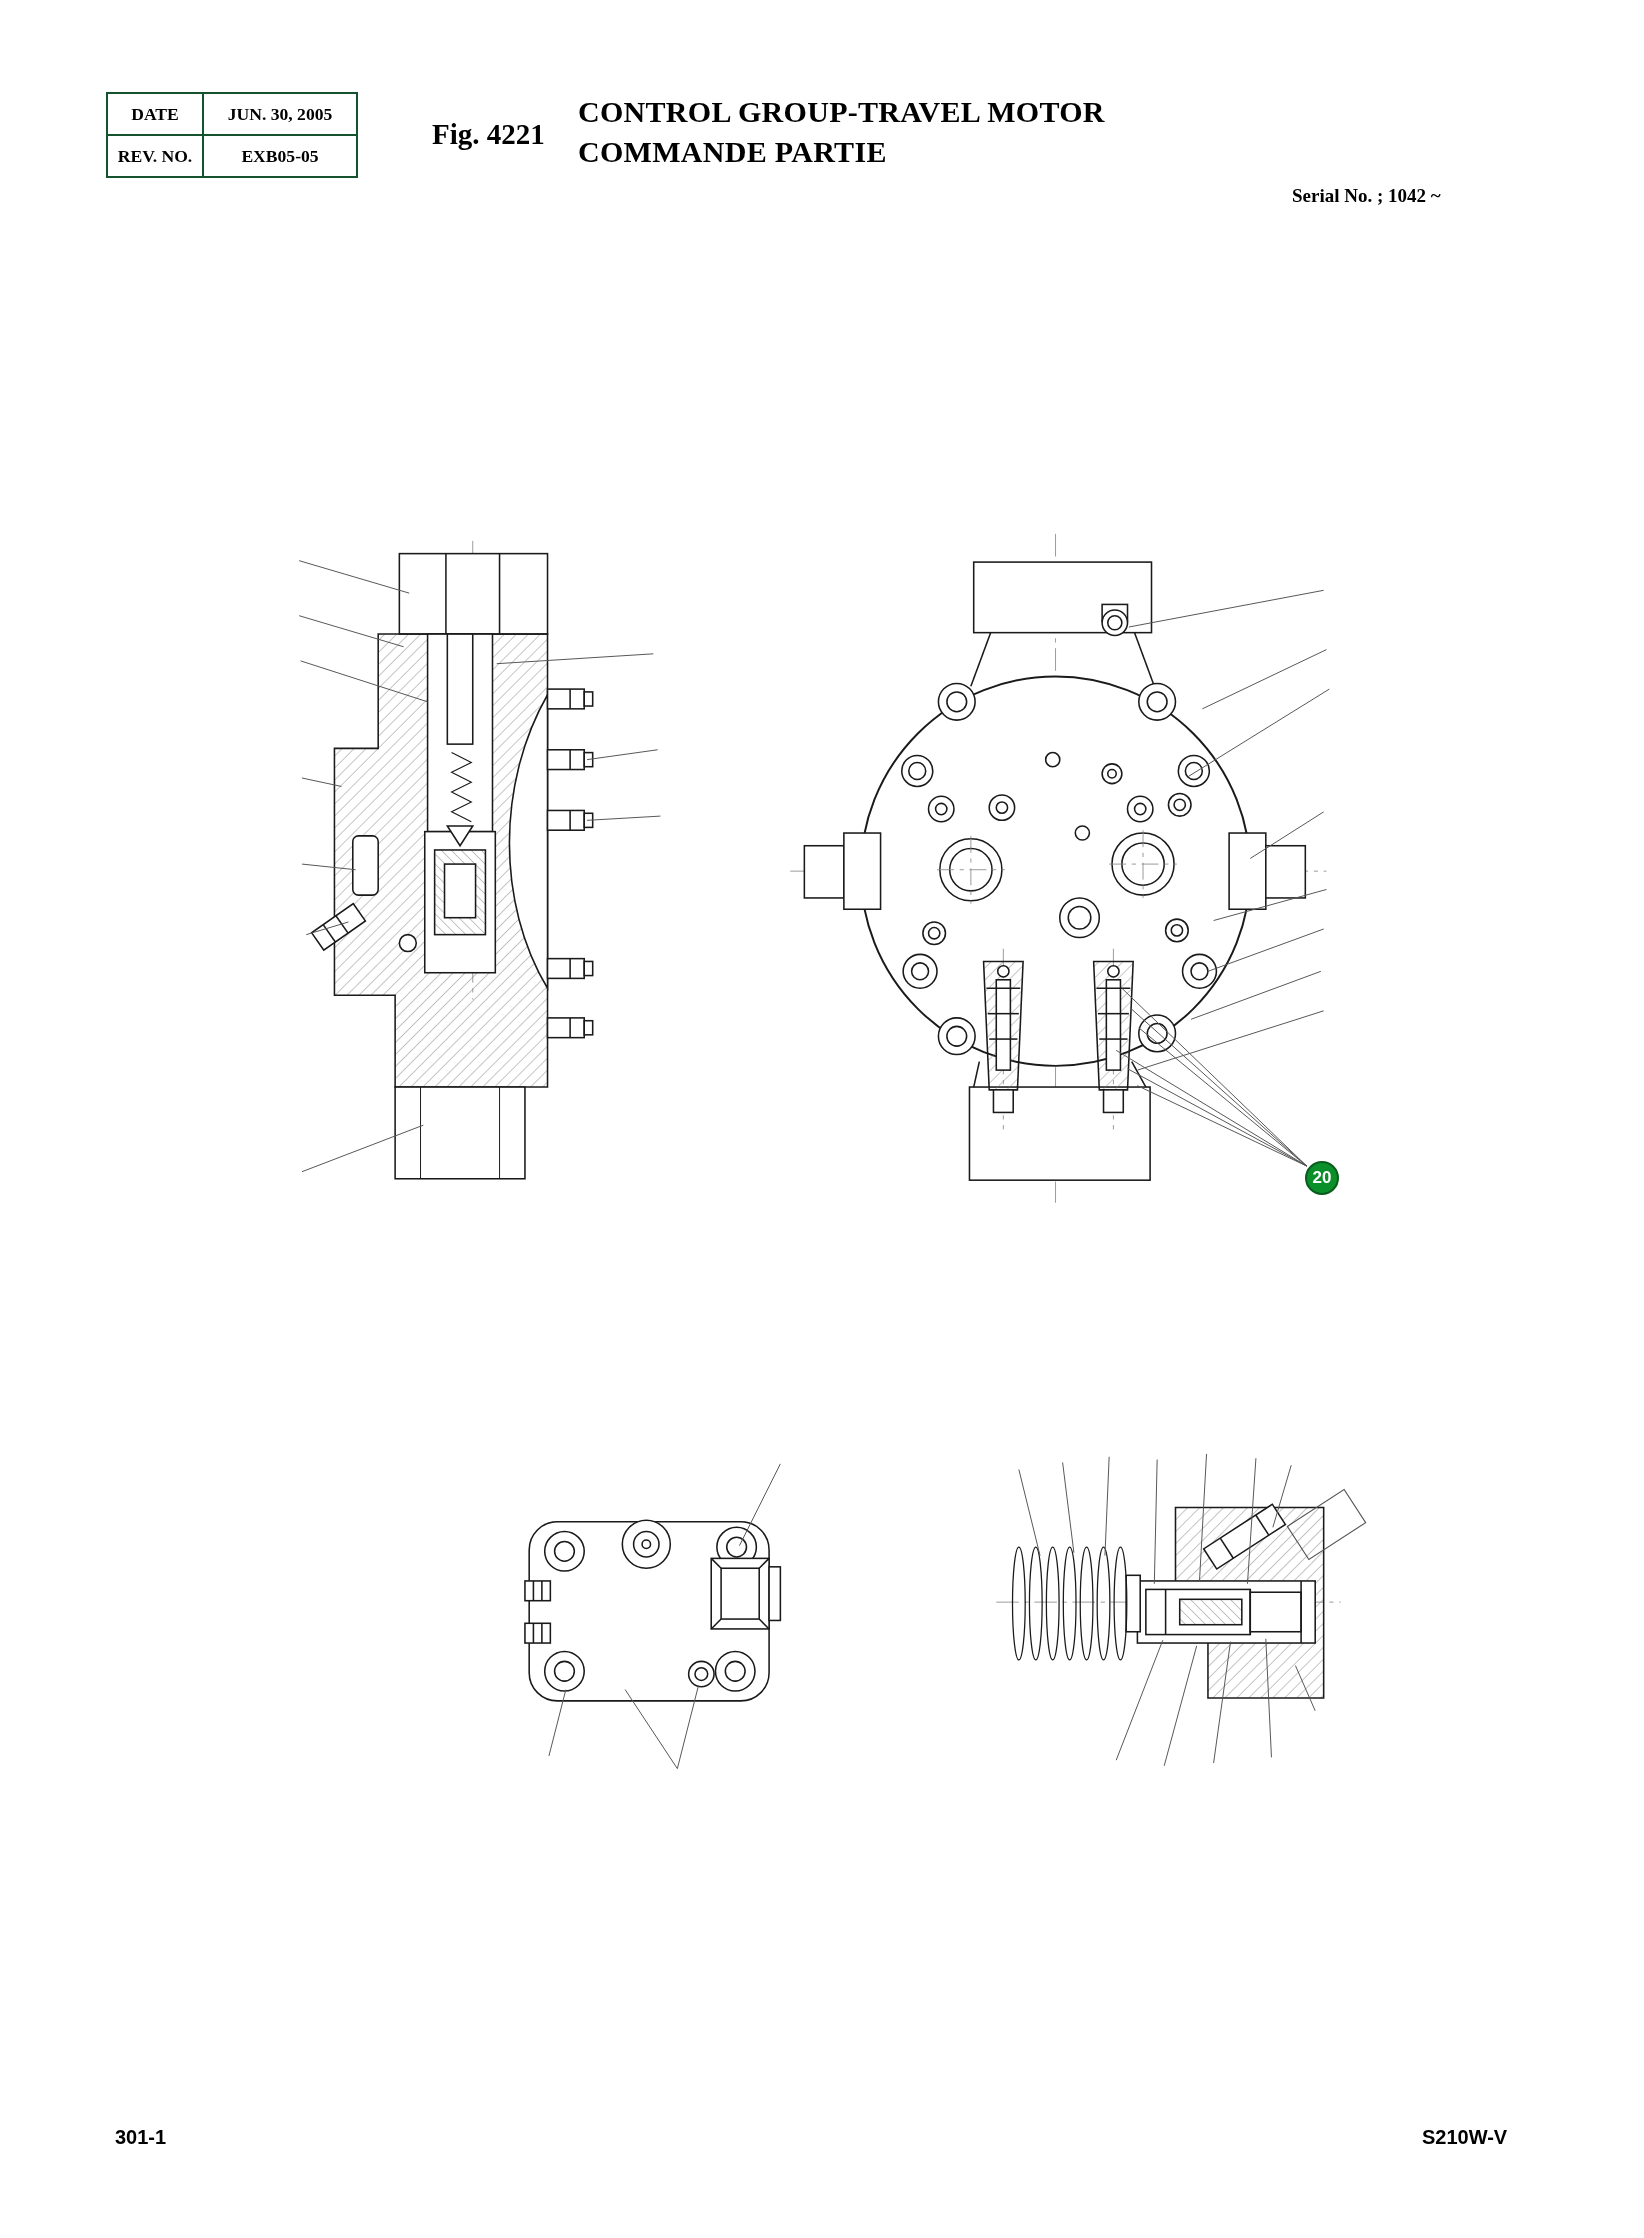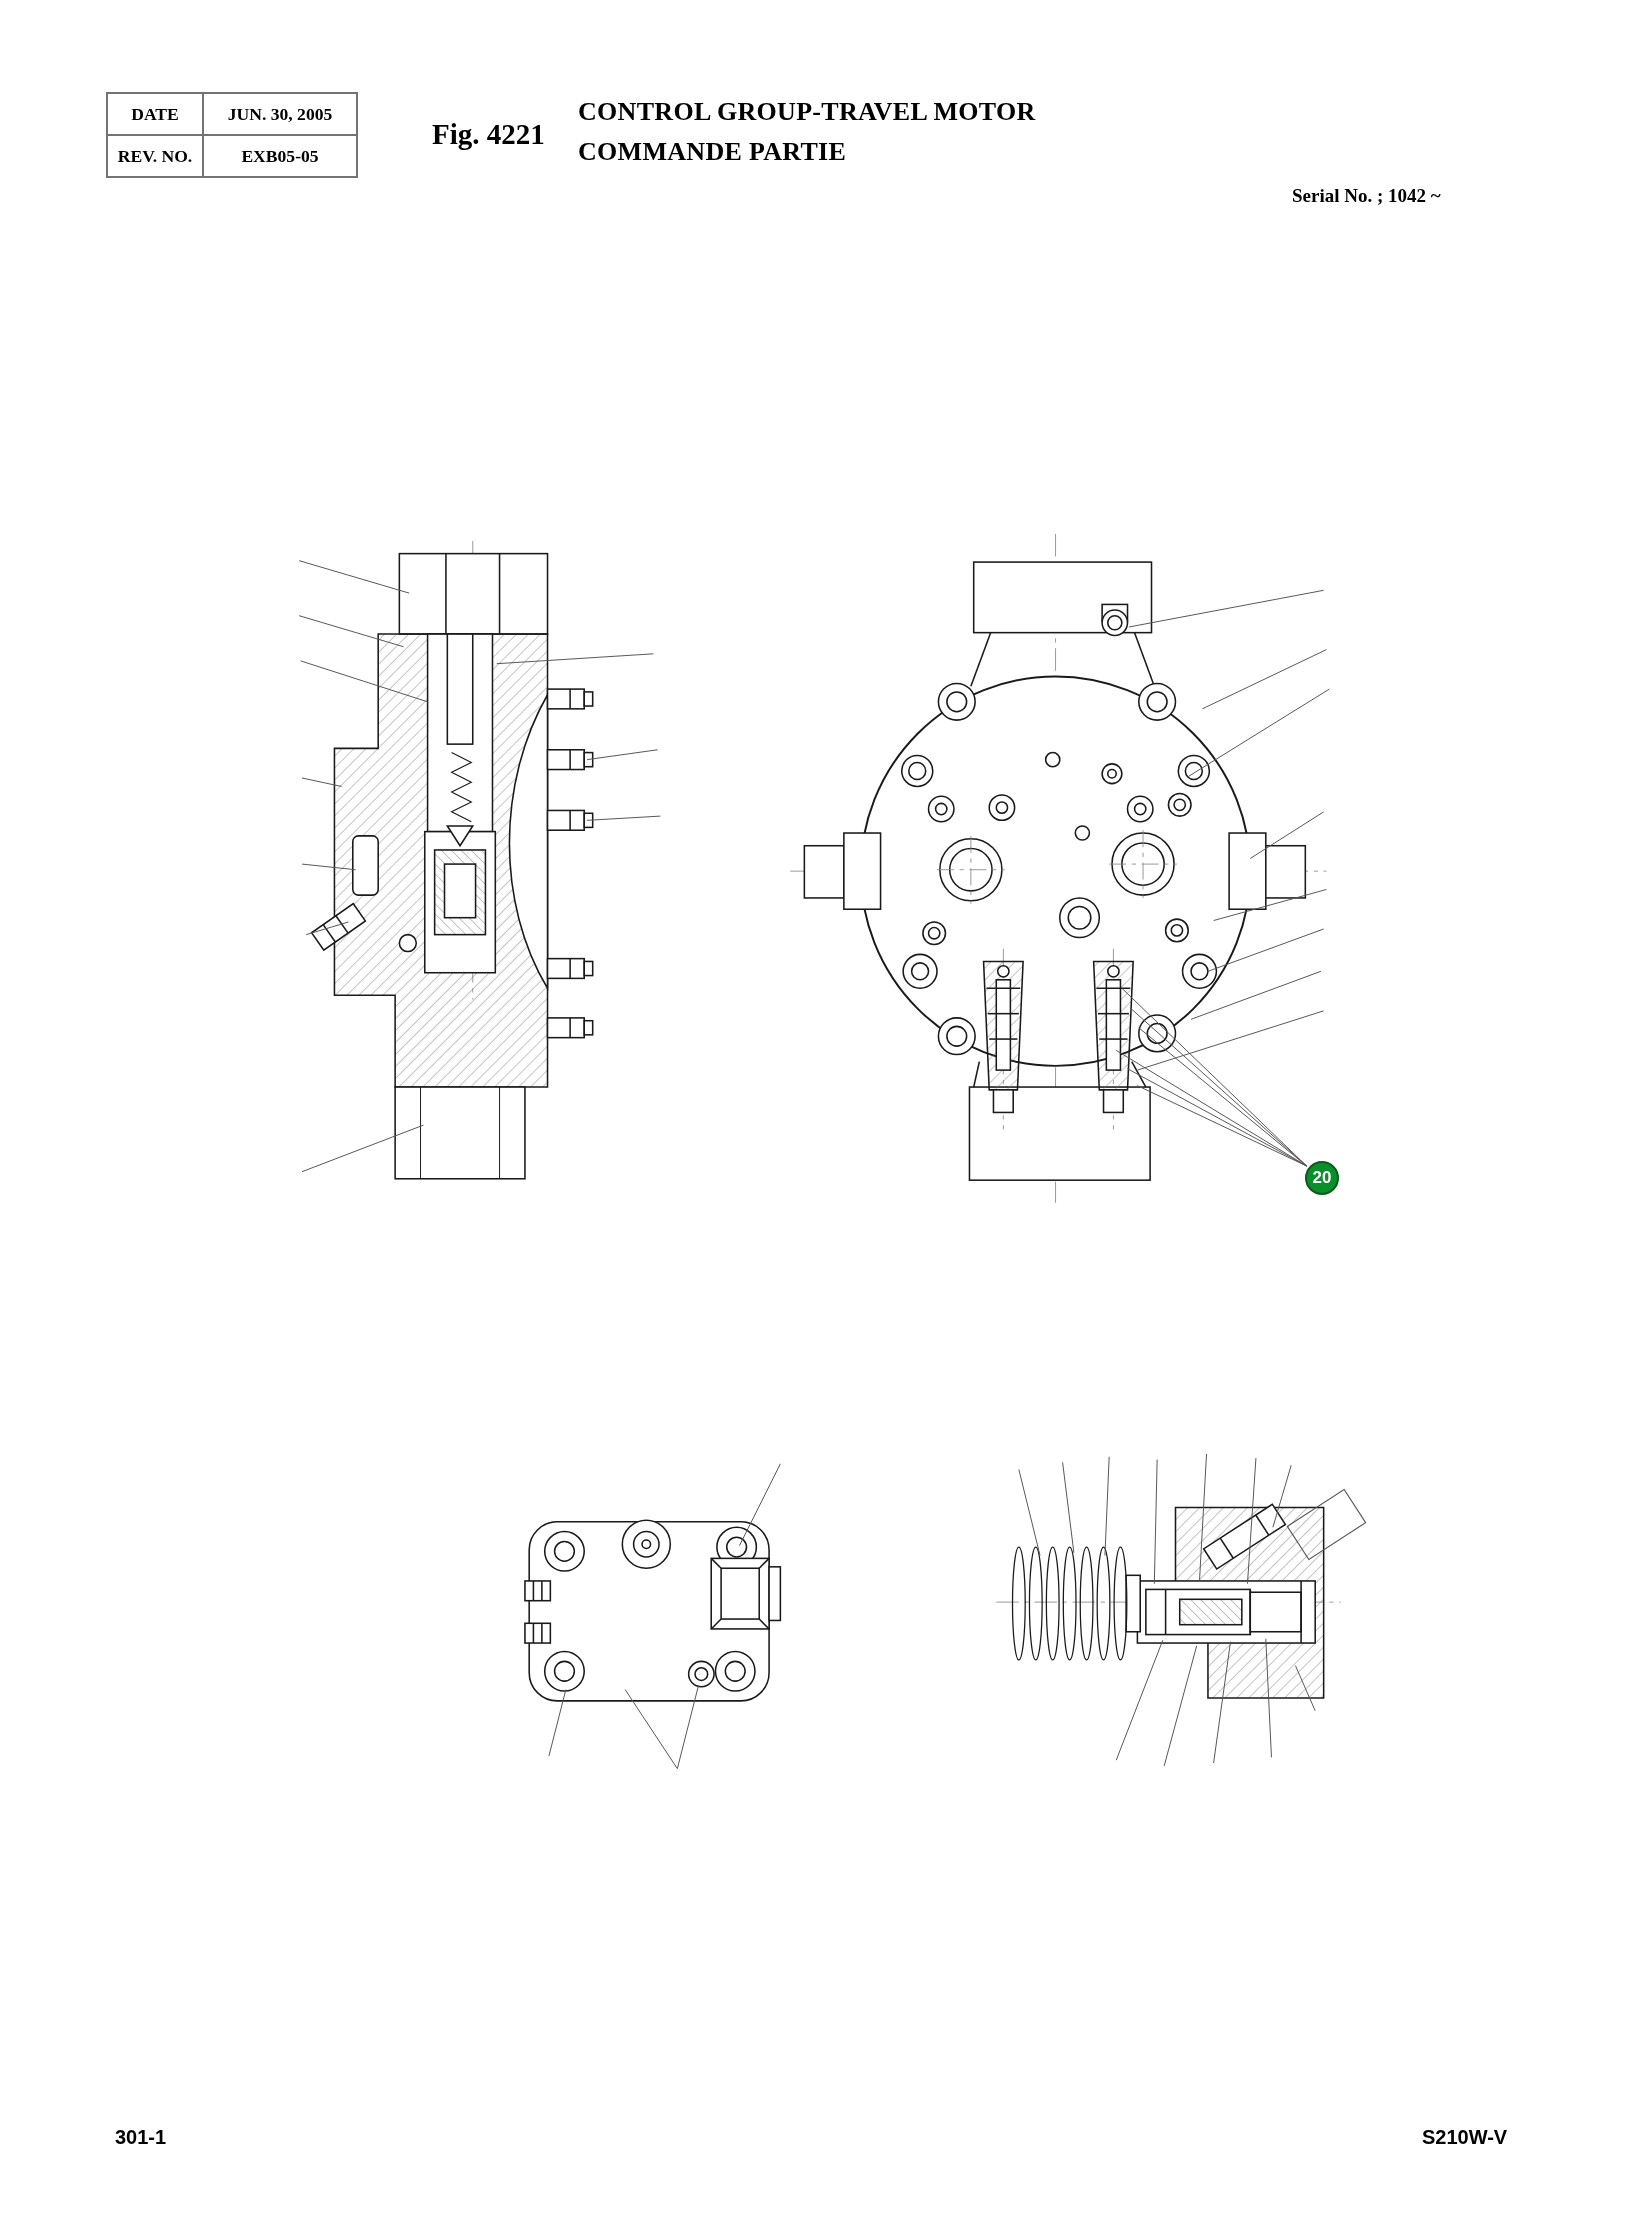--- a/index.html
+++ b/index.html
@@ -2,26 +2,26 @@
 <html style="font-size:10.4px"><head>
 <meta charset="utf-8">
 <style>
   * { margin:0; padding:0; box-sizing:border-box; }
   html,body { background:#ffffff; }
   body { font-family:"Liberation Serif", serif; color:#000; }
   .page { position:relative; width:1644px; height:2239px; background:#ffffff; overflow:hidden; }
   .drawing { position:absolute; left:0; top:0; }
 
   .rev-table { position:absolute; left:106px; top:92px; border-collapse:collapse; }
-  .rev-table td { border:2px solid #737373; font-weight:bold; font-size:17.6px; text-align:center; vertical-align:middle; font-family:"Liberation Serif", serif; }
+  .rev-table td { border:2px solid #14532d; font-weight:bold; font-size:17.6px; text-align:center; vertical-align:middle; font-family:"Liberation Serif", serif; }
   .rev-table td.lbl { width:96px; height:42px; }
   .rev-table td.val { width:154px; height:42px; }
 
   .fig-label { position:absolute; left:432px; top:118px; font-weight:bold; font-size:29px; }
-  .title { position:absolute; left:578px; top:92px; font-weight:bold; font-size:26px; line-height:40px; letter-spacing:0.3px; }
+  .title { position:absolute; left:578px; top:92px; font-weight:bold; font-size:30px; line-height:40px; letter-spacing:0.3px; }
   .serial { position:absolute; left:1292px; top:164px; font-weight:bold; font-size:19px;margin-top:21px; }
 
   .badge { position:absolute; left:1305px; top:1161px; width:34px; height:34px; border-radius:50%;
            background:#0b8f2b; border:2px solid #0a5c1d; color:#fff;
            font-family:"Liberation Sans", sans-serif; font-weight:bold; font-size:17px;
            display:flex; align-items:center; justify-content:center; cursor:pointer; }
 
   .footer-left  { position:absolute; left:115px;  top:2126px; font-family:"Liberation Sans", sans-serif; font-weight:bold; font-size:20px; }
   .footer-right { position:absolute; left:1422px; top:2126px; font-family:"Liberation Sans", sans-serif; font-weight:bold; font-size:20px; }
 </style>

